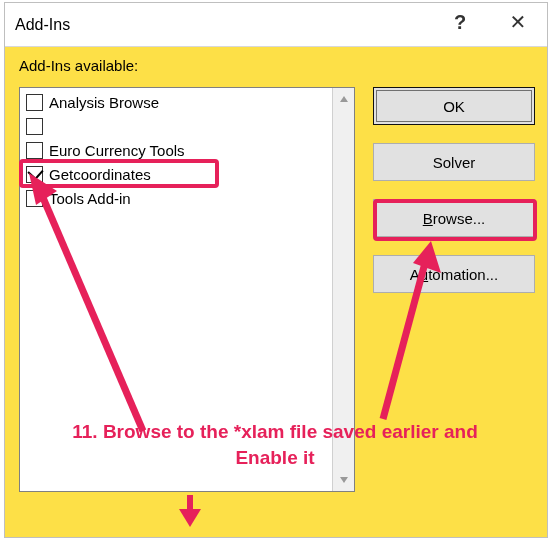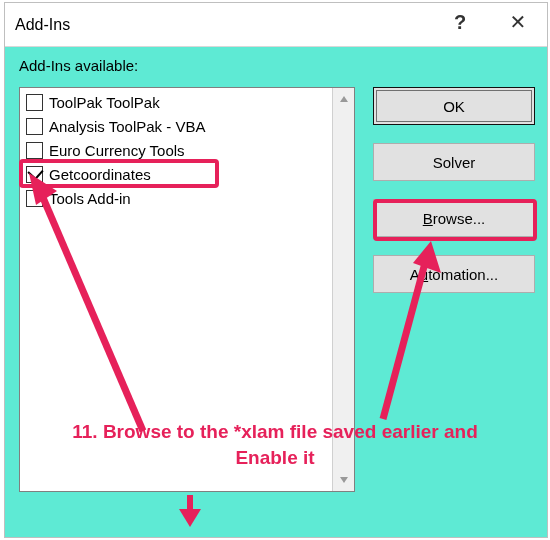--- a/index.html
+++ b/index.html
@@ -9,21 +9,21 @@
     font-family: "Segoe UI", Tahoma, sans-serif;
     font-size: 15px;
     background: #fff;
     position: relative;
     overflow: hidden;
   }
   .dialog {
     position: absolute;
     left: 4px; top: 2px;
     width: 544px; height: 536px;
-    background: #5eead4;
+    background: #fde047;
     border: 1px solid #bfbfbf;
   }
   .titlebar {
     height: 44px;
     background: #ffffff;
     border-bottom: 1px solid #d8d8d8;
     display: flex;
     align-items: center;
     position: relative;
   }
@@ -181,25 +181,24 @@
     <span class="underline-first">Add-Ins available:</span>
   </div>
 
   <div class="content">
 
     <div class="listbox">
       <div class="list-items">
 
         <div class="item">
           <span class="chk"></span>
-          <span class="item-label">ToolPak ToolPak</span>
-        </div>
-        <div class="item">
-          <span class="chk"></span>
-          <span class="item-label">Analysis ToolPak - VBA</span>
+          <span class="item-label">Analysis Browse</span>
+        </div>
+        <div class="item">
+          <span class="chk"></span>
         </div>
         <div class="item">
           <span class="chk"></span>
           <span class="item-label">Euro Currency Tools</span>
         </div>
         <div class="item">
           <span class="chk checked"></span>
           <span class="item-label">Getcoordinates</span>
         </div>
         <div class="item">

